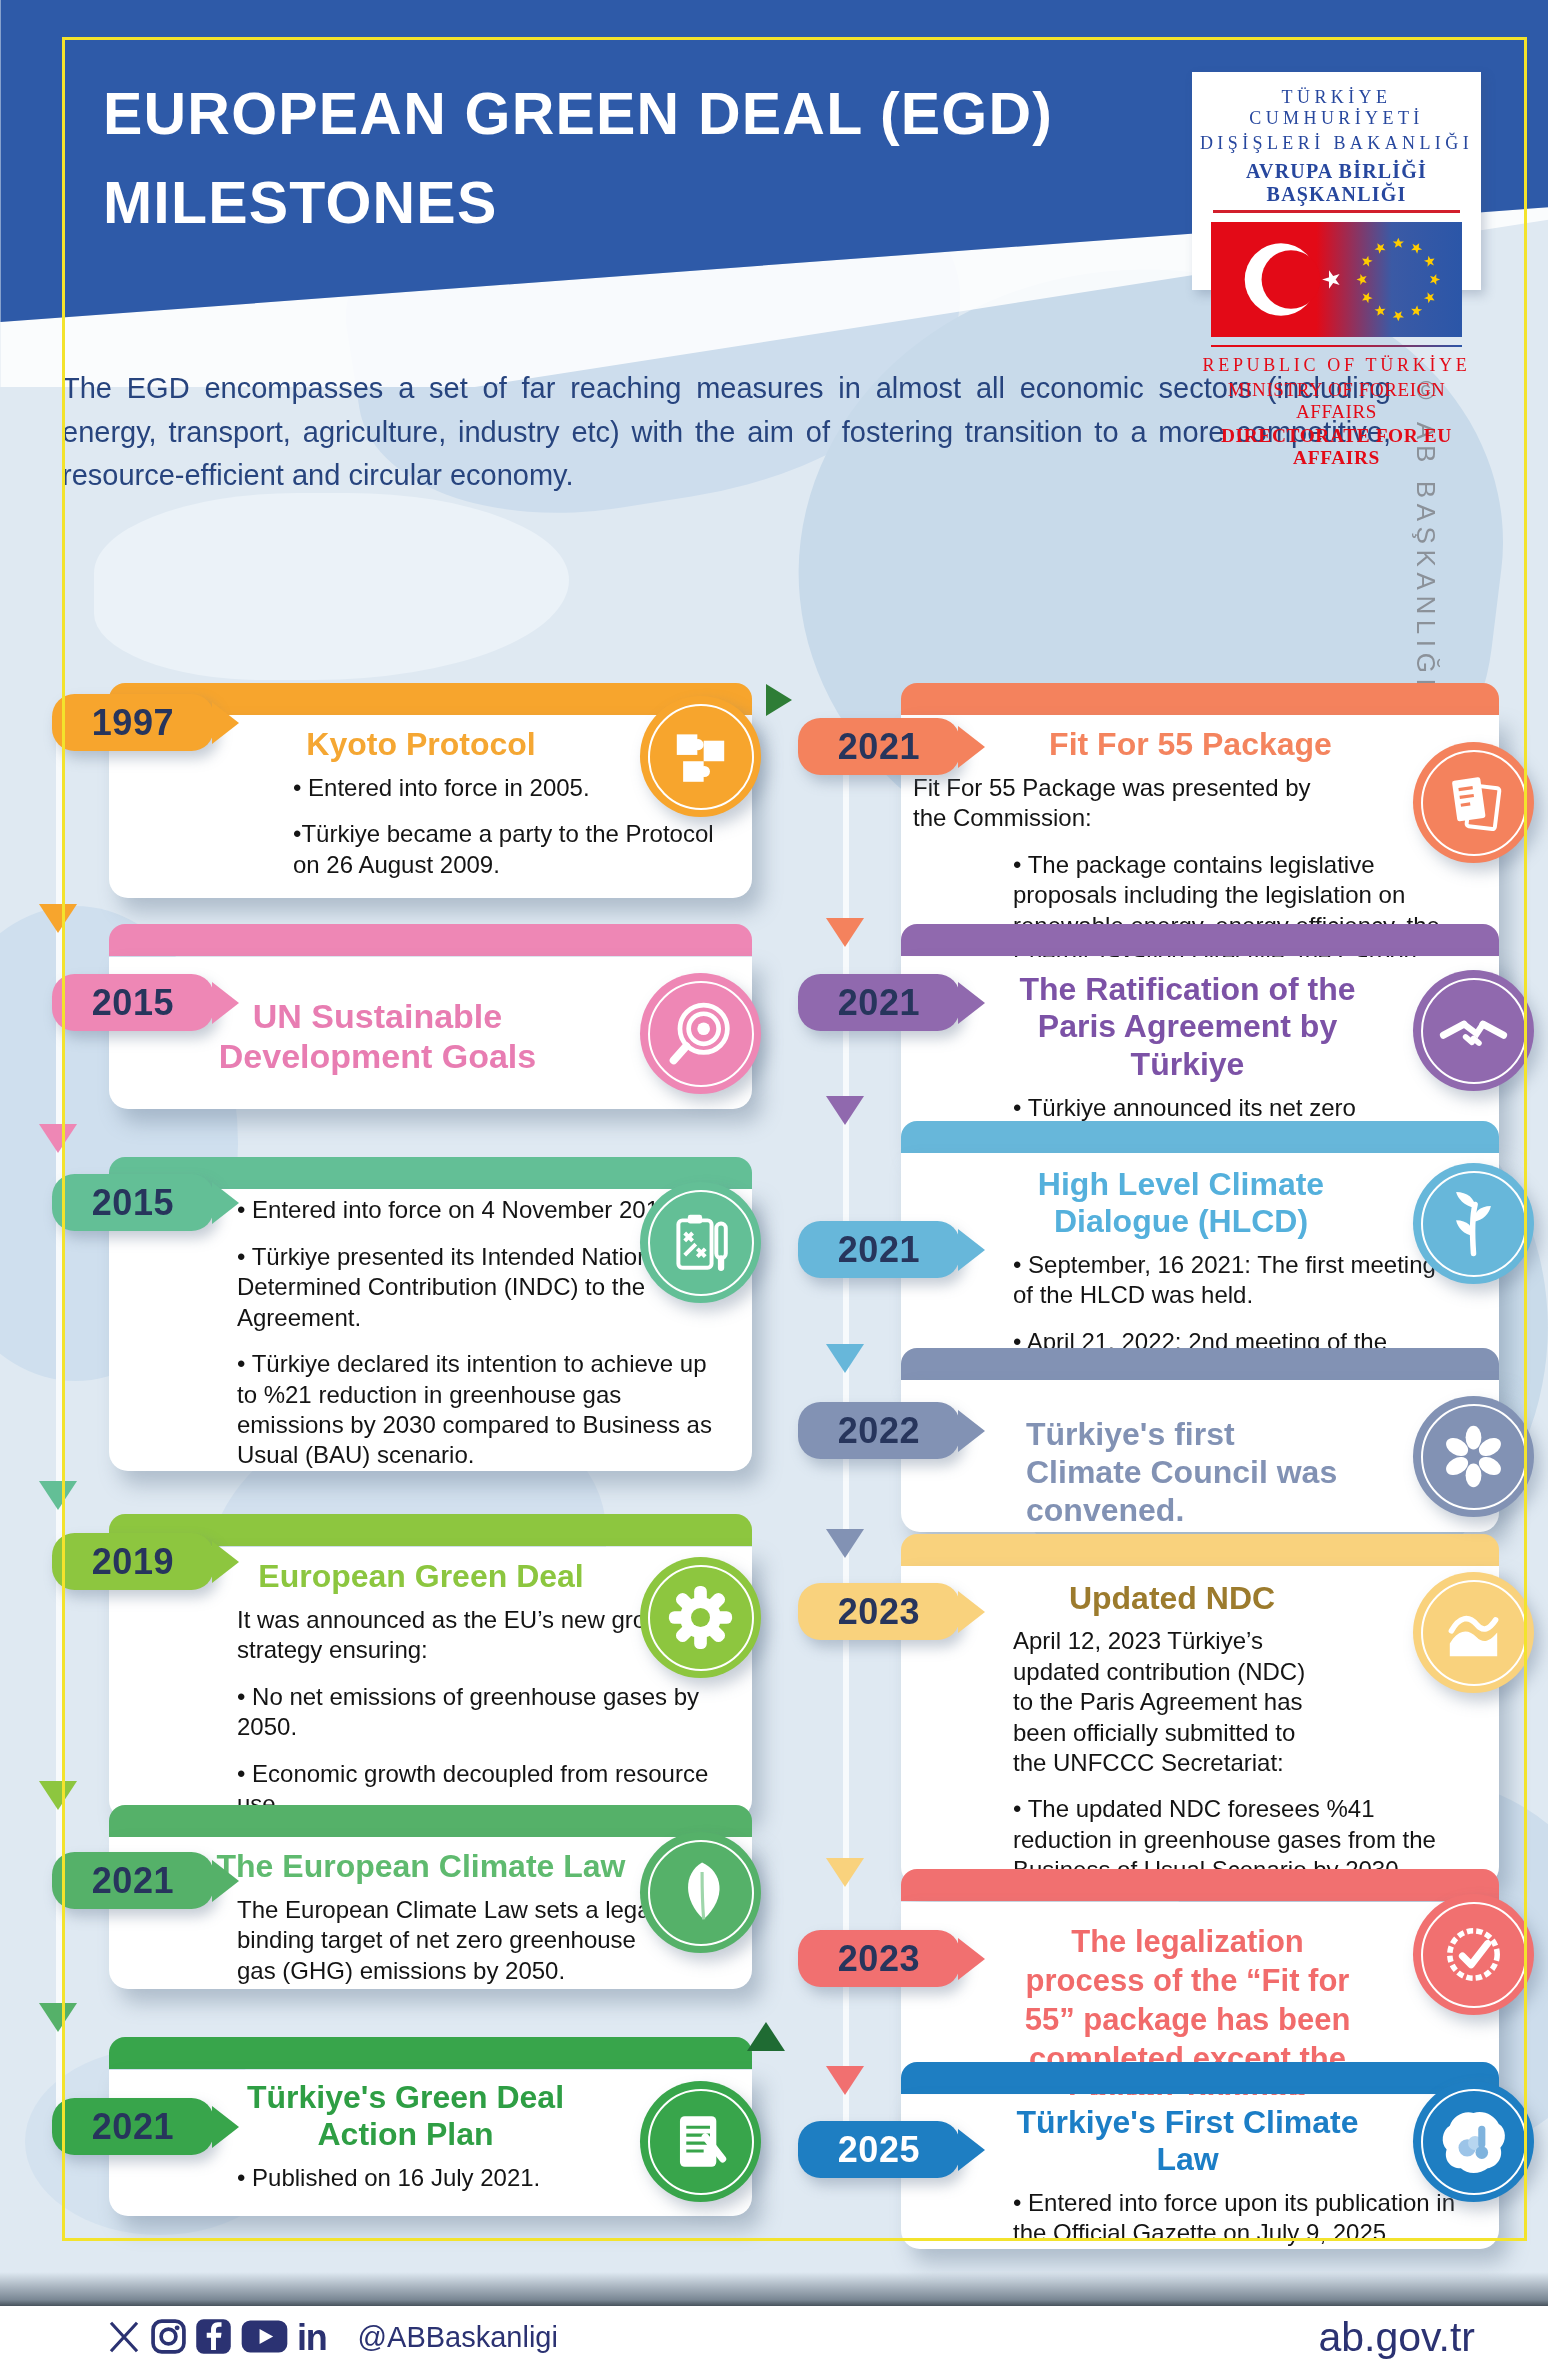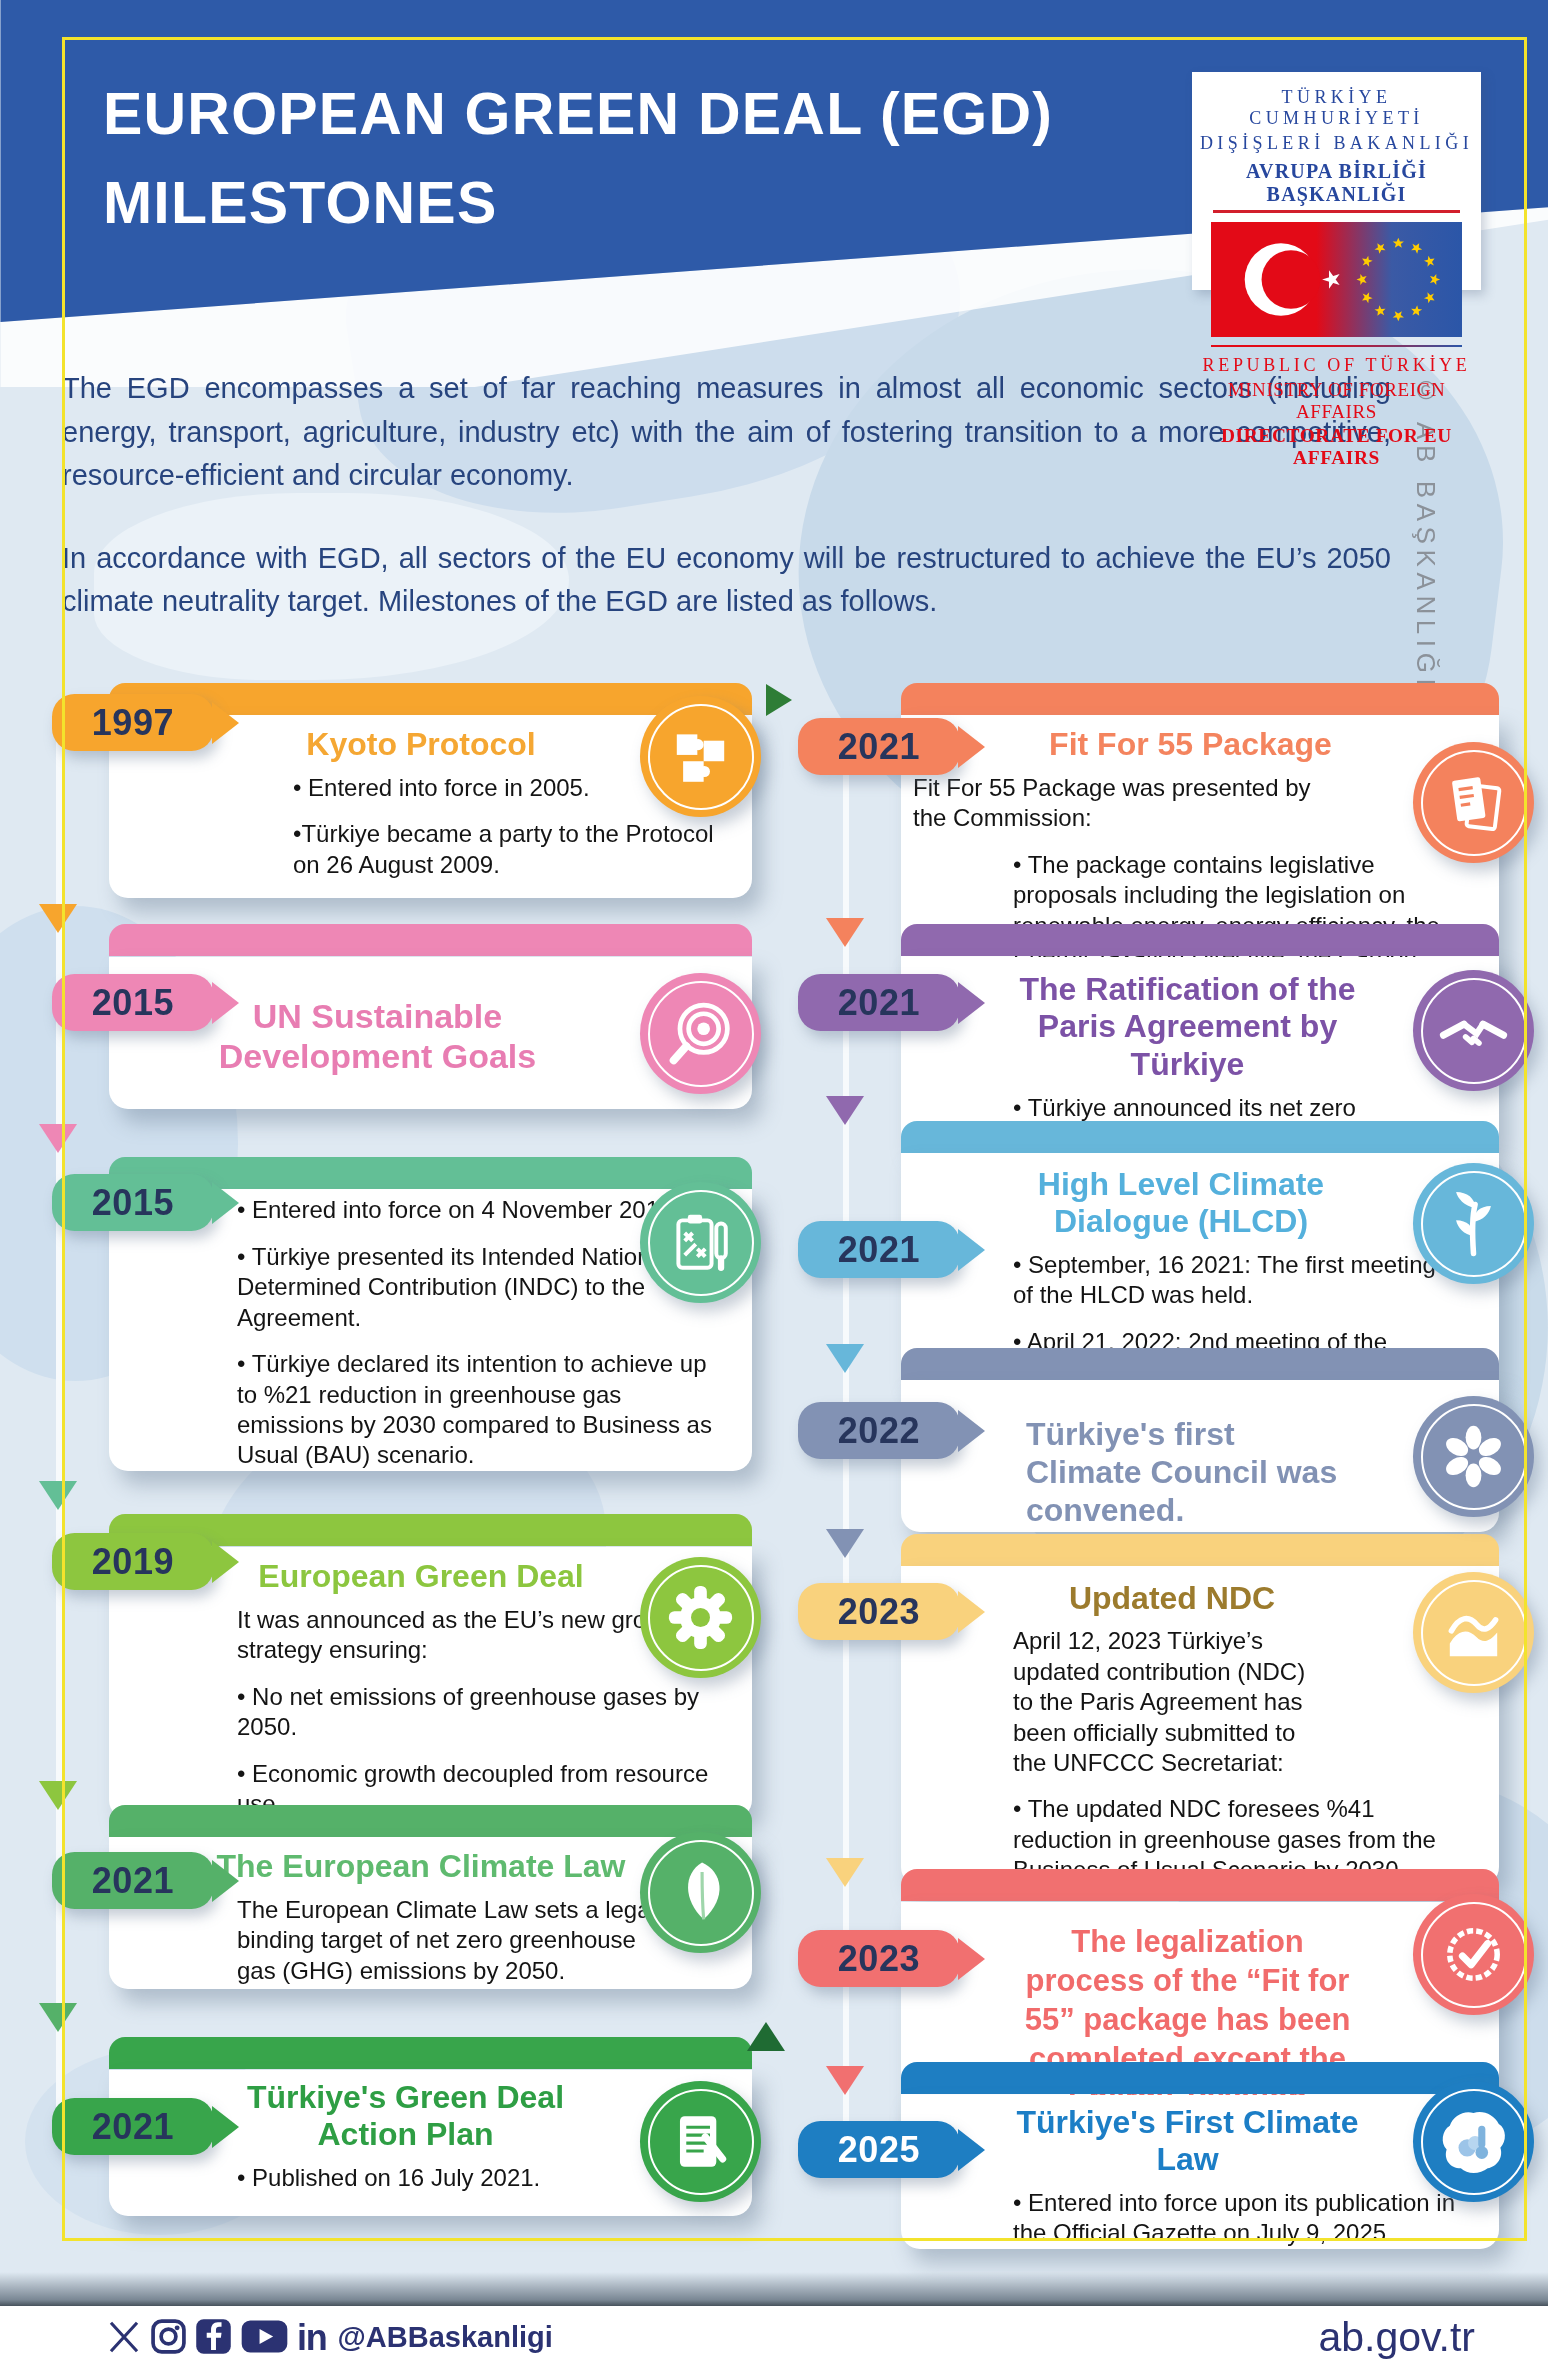--- a/index.html
+++ b/index.html
@@ -94,21 +94,21 @@
   .icircle{position:absolute;width:121px;height:121px;border-radius:50%;z-index:6;box-shadow:6.2px 8.7px 15px rgba(104,124,148,.38);}
   .iring{position:absolute;inset:7.5px;border:2.5px solid #ffffff;border-radius:50%;}
   .icircle svg{position:absolute;left:21px;top:21px;}
   .Licon{left:640px;} .Ricon{left:1413px;}
   .ii0{top:696px;} .ii1{top:973px;} .ii2{top:1182px;} .ii3{top:1557px;} .ii4{top:1832px;} .ii5{top:2081px;}
   .ii6{top:742px;} .ii7{top:970px;} .ii8{top:1163px;} .ii9{top:1396px;} .ii10{top:1572px;} .ii11{top:1894px;} .ii12{top:2081px;}
   
   .fshadow{position:absolute;left:0;top:2272px;width:1549px;height:34px;z-index:9;background:linear-gradient(180deg,rgba(170,184,198,0) 0%,rgba(96,110,124,.8) 82%,#47525c 100%);}
   .footer{position:absolute;left:0;top:2306px;width:1549px;height:72px;background:#ffffff;z-index:9;}
   .social{position:absolute;left:106px;top:2318px;display:flex;align-items:center;gap:8px;z-index:10;}
-  .handle{font-size:29px;color:#2b3272;margin-left:3px;font-weight:bold;}
+  .handle{font-size:29px;color:#2b3272;margin-left:23px;}
   .site{position:absolute;right:74px;top:2314px;font-size:41px;color:#2b3272;z-index:10;}
   .in-glyph{font-size:36px;font-weight:800;color:#2b3272;line-height:1;letter-spacing:-1.2px;}
 </style>
 </head>
 <body>
 
 <div class="blob b-1"></div>
 <div class="blob b-2"></div>
 <div class="blob b-3"></div>
 <div class="blob b-4"></div>
@@ -155,21 +155,20 @@
     </svg>
   </div>
   <div class="divline"></div>
   <div class="en1">REPUBLIC OF TÜRKİYE</div>
   <div class="en2">MINISTRY OF FOREIGN AFFAIRS</div>
   <div class="en3">DIRECTORATE FOR EU AFFAIRS</div>
 </div>
 
 <div class="intro">
   <p>The EGD encompasses a set of far reaching measures in almost all economic sectors (including energy, transport, agriculture, industry etc) with the aim of fostering transition to a more competitive, resource-efficient and circular economy.</p>
-  <p>In accordance with EGD, all sectors of the EU economy will be restructured to achieve the EU’s 2050 climate neutrality target. Milestones of the EGD are listed as follows.</p>
 </div>
 <div class="credit">© AB BAŞKANLIĞI</div>
 
 <div class="frame"></div>
 
 <div class="vline vl-left"></div>
 <div class="vline vl-right"></div>
 <div class="tri-right" style="border-left-color: rgb(46, 125, 54);"></div>
 <div class="tri-up" style="border-bottom-color: rgb(31, 107, 51);"></div>
 

